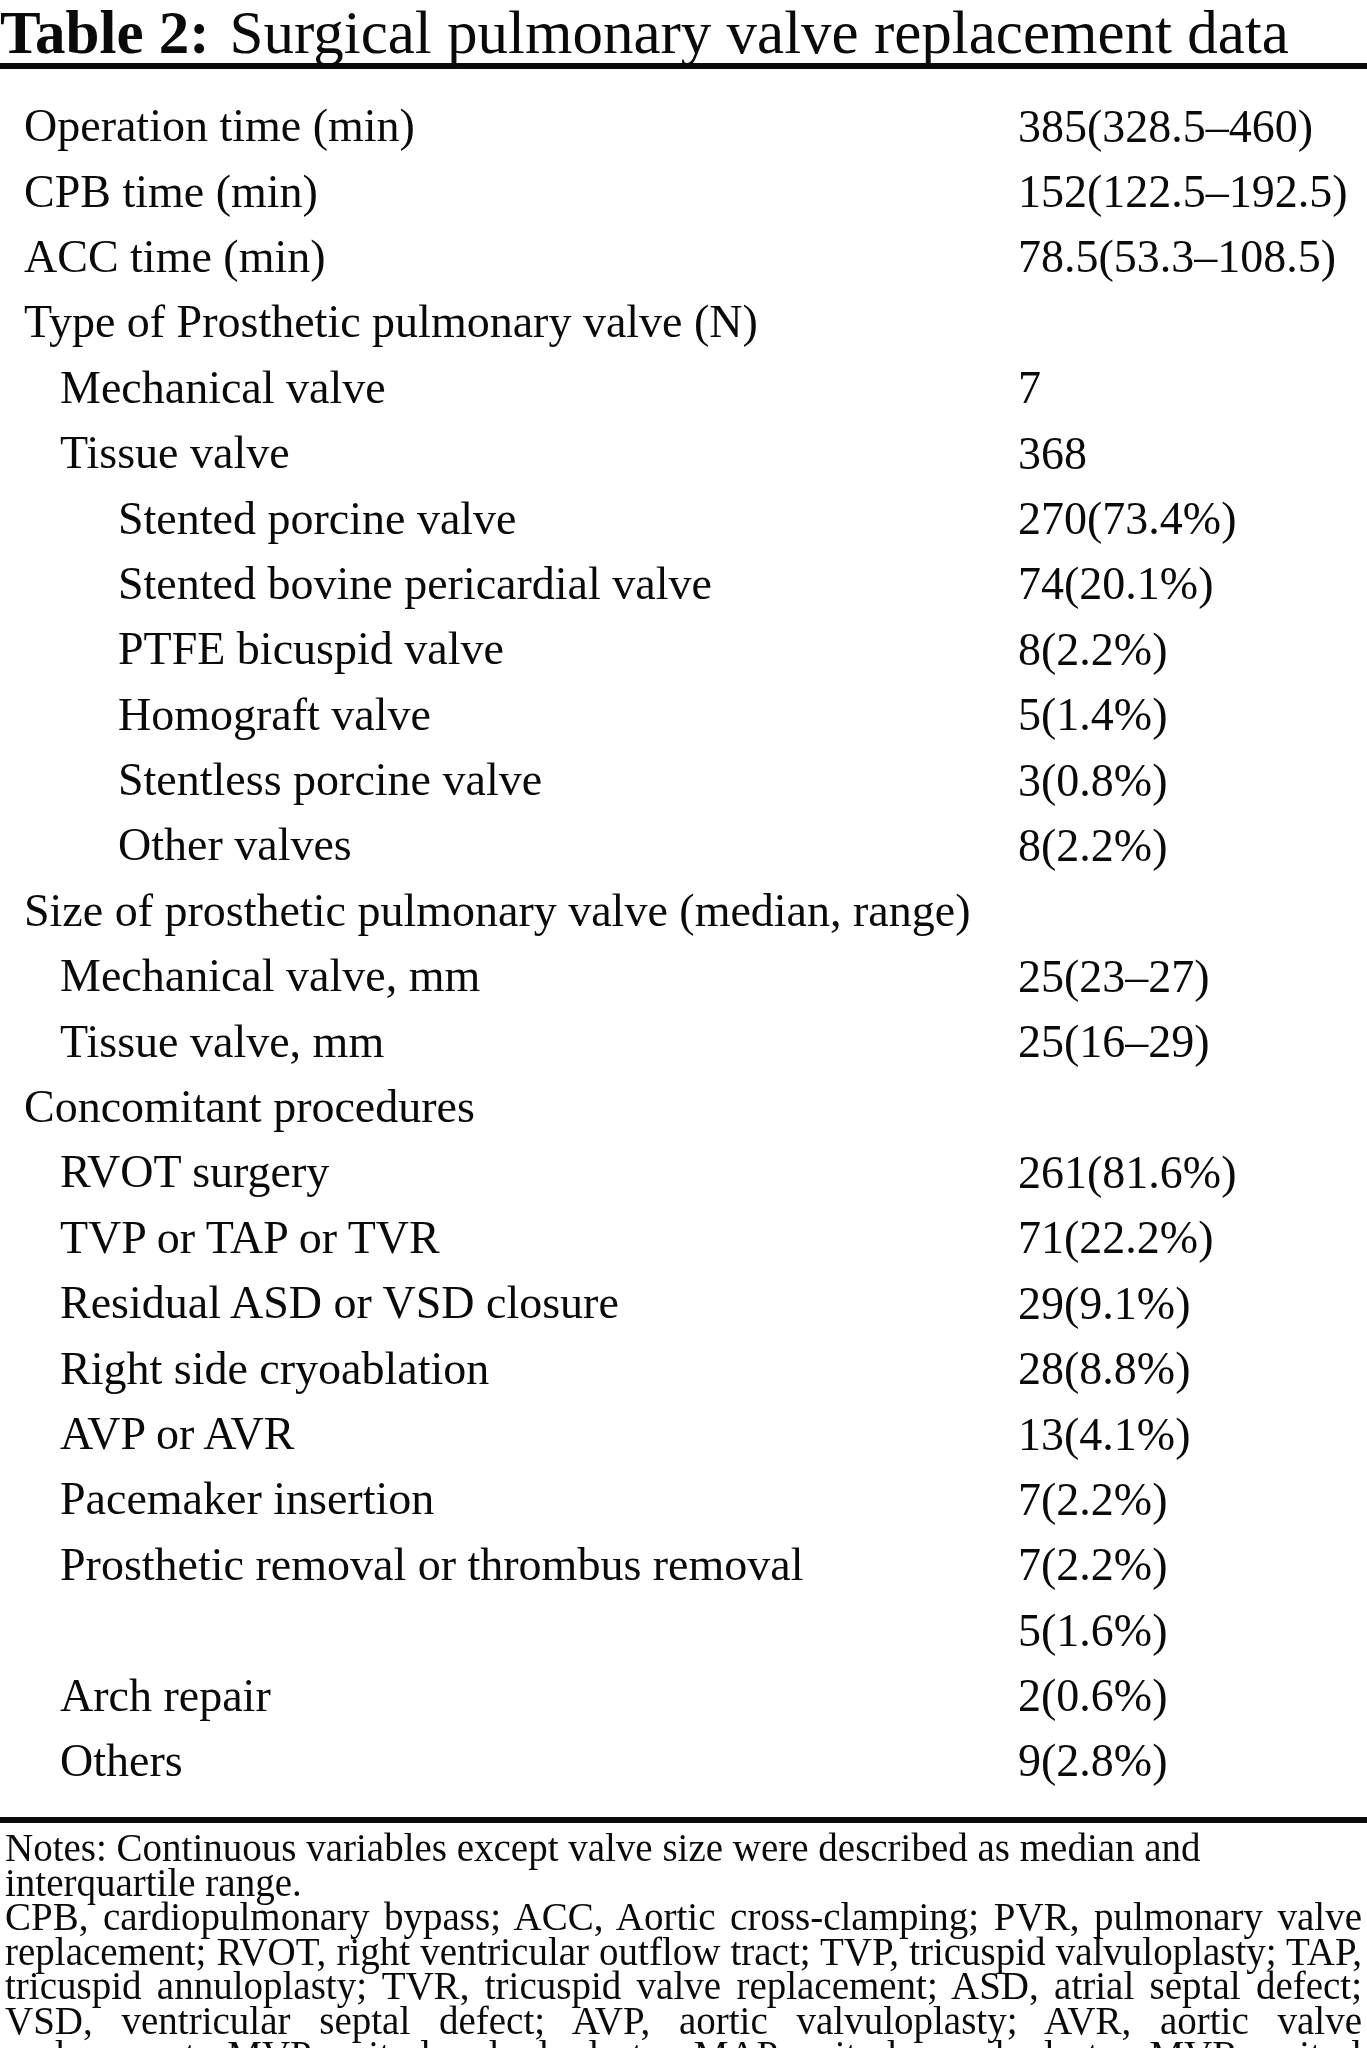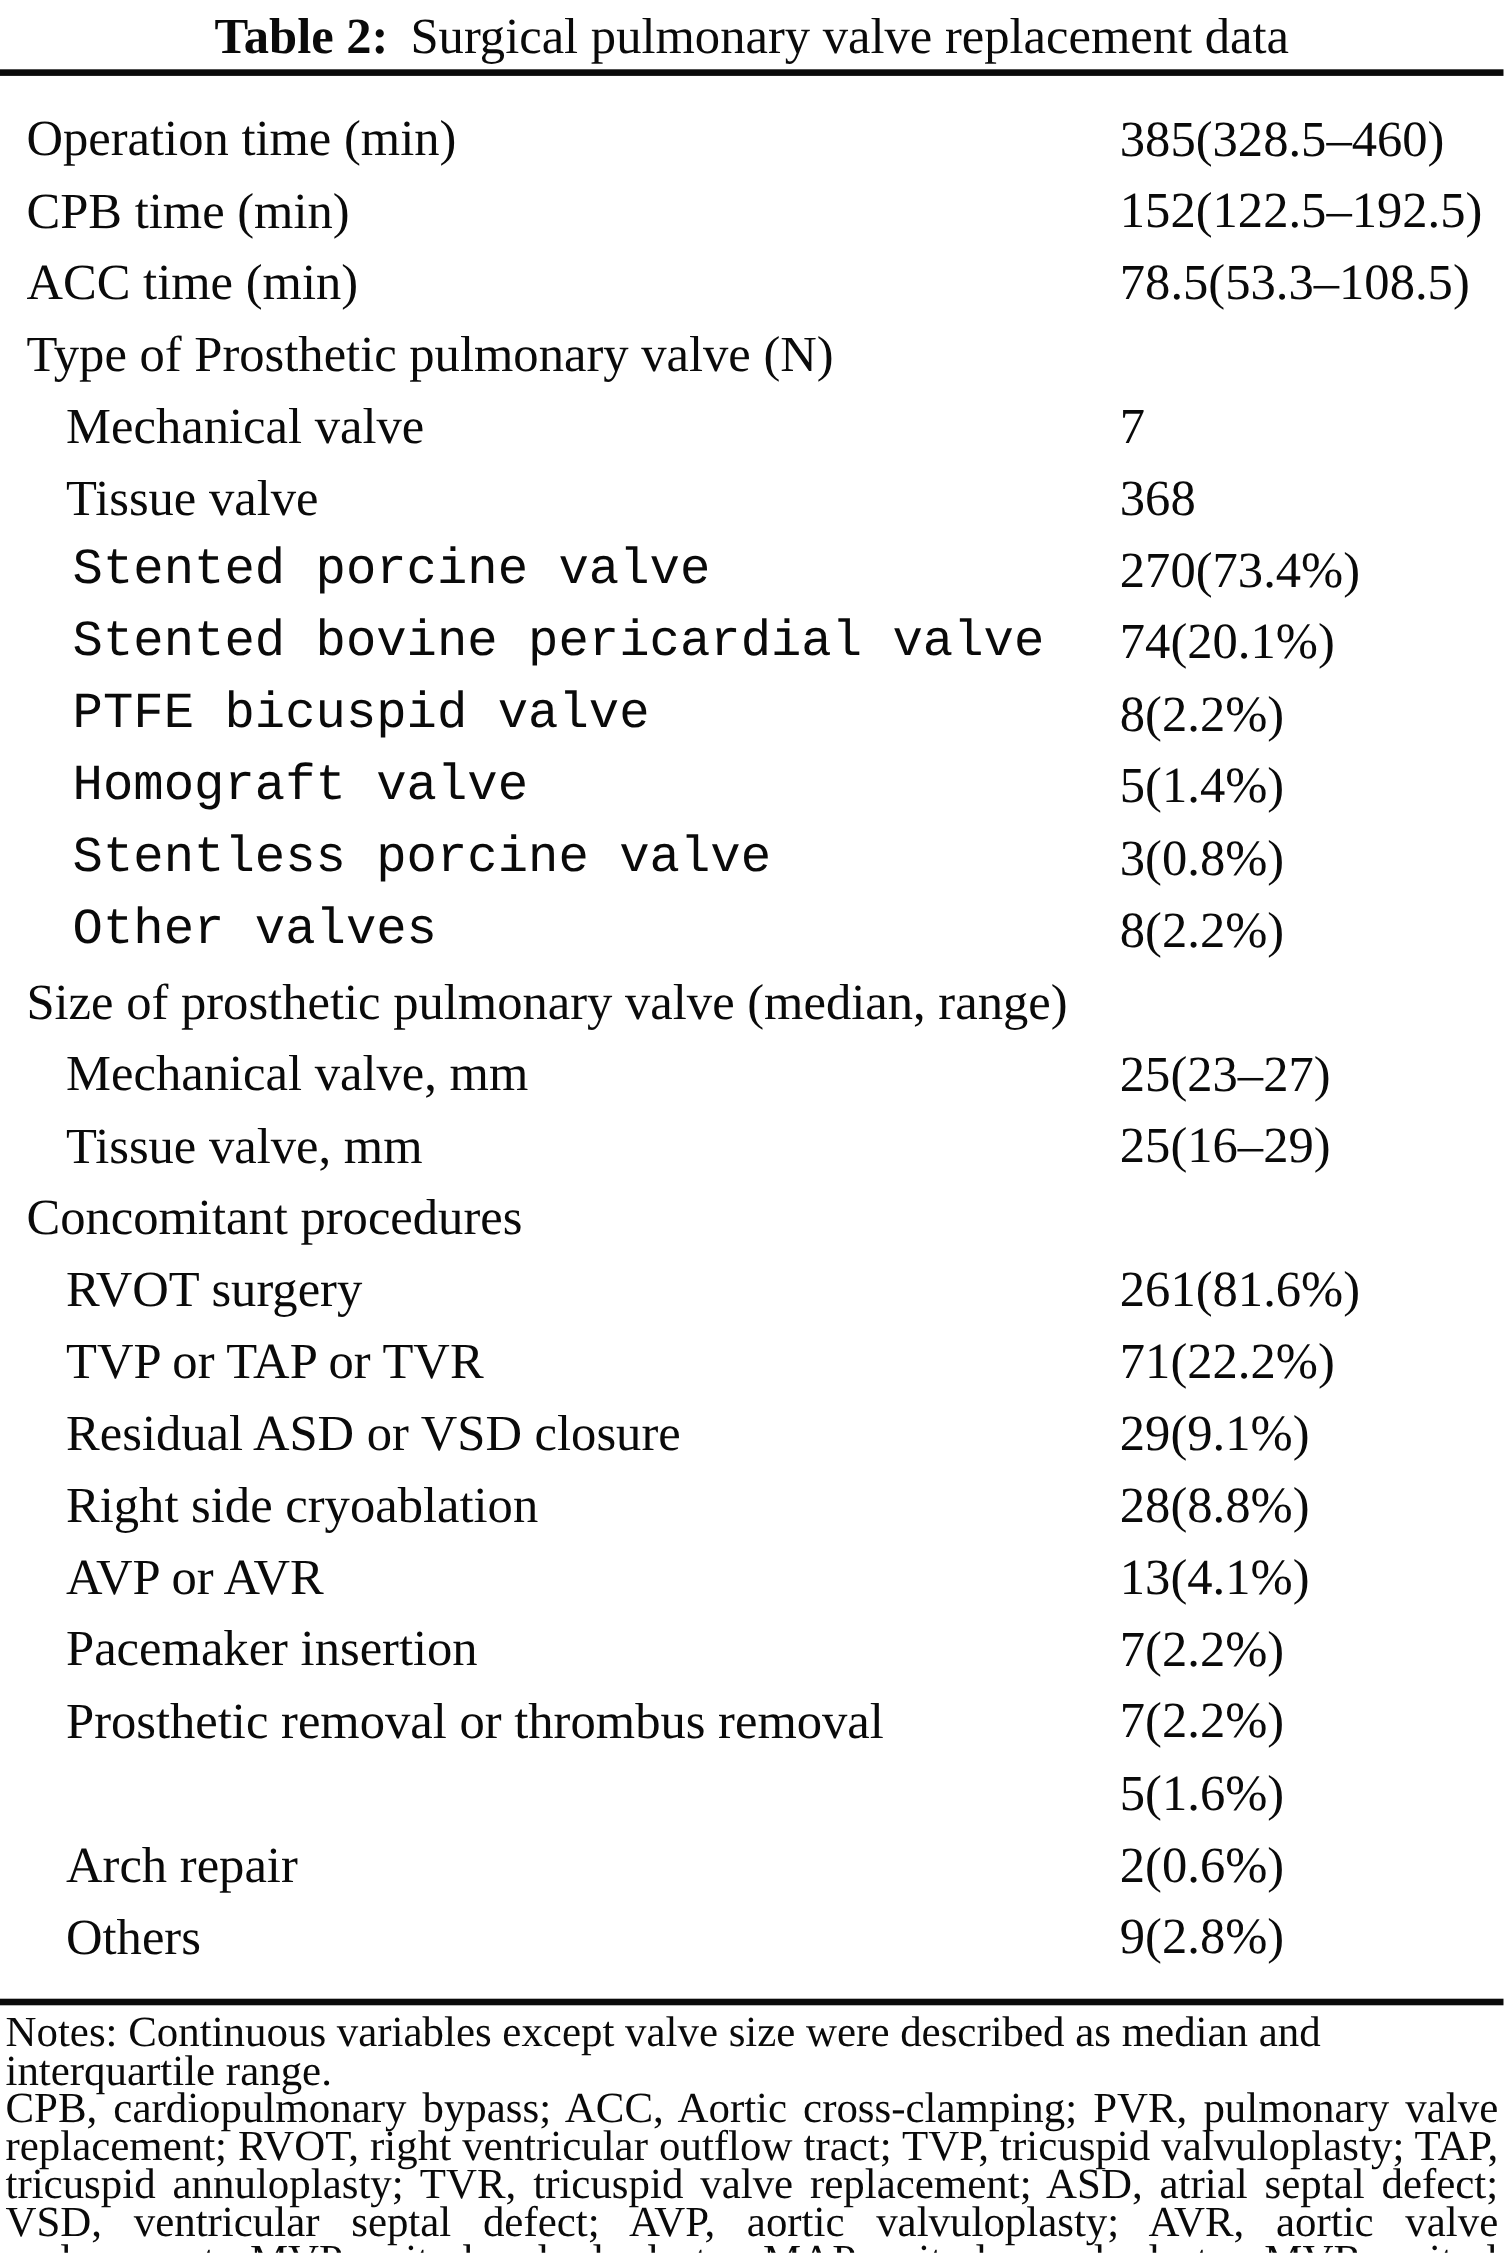--- a/index.html
+++ b/index.html
@@ -8,22 +8,22 @@
     width: 1367px;
     height: 2048px;
     position: relative;
     overflow: hidden;
     color: #0a0a0a;
     font-family: "Liberation Serif", "DejaVu Serif", serif;
   }
   .caption {
     height: 63px;
     padding-top: 4px;
-    text-align: center;
-    font-size: 46px;
+    text-align: left;
+    font-size: 61px;
     line-height: 58px;
     white-space: nowrap;
   }
   .caption .caption-number {
     font-weight: bold;
     margin-right: 20px;
   }
   .rule {
     width: 100%;
     height: 6px;
@@ -36,21 +36,21 @@
   .row {
     position: relative;
     height: 65.4px;
     display: flex;
     align-items: center;
     font-size: 46px;
     white-space: nowrap;
   }
   .row .label { padding-left: 24px; text-align: right; }
   .row.indent-1 .label { padding-left: 60px; }
-  .row.indent-2 .label { padding-left: 66px; font-family: Liberation Mono, monospace; }
+  .row.indent-2 .label { padding-left: 118px; }
   .row .value {
     position: absolute;
     left: 990px;
     top: 50%;
     transform: translateY(-50%);
     margin-left: 28px;
   }
   .notes {
     padding: 8px 5px 0 5px;
     font-size: 39px;

